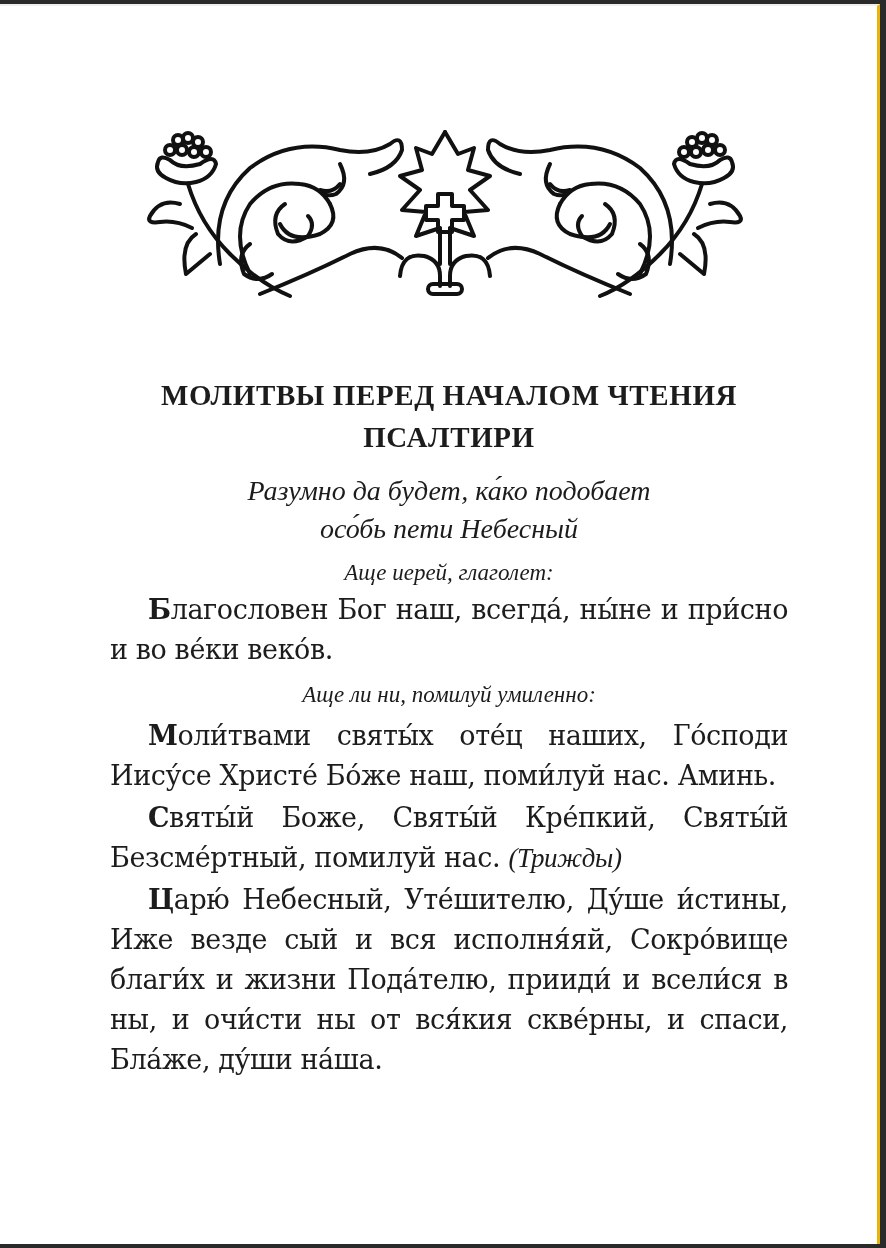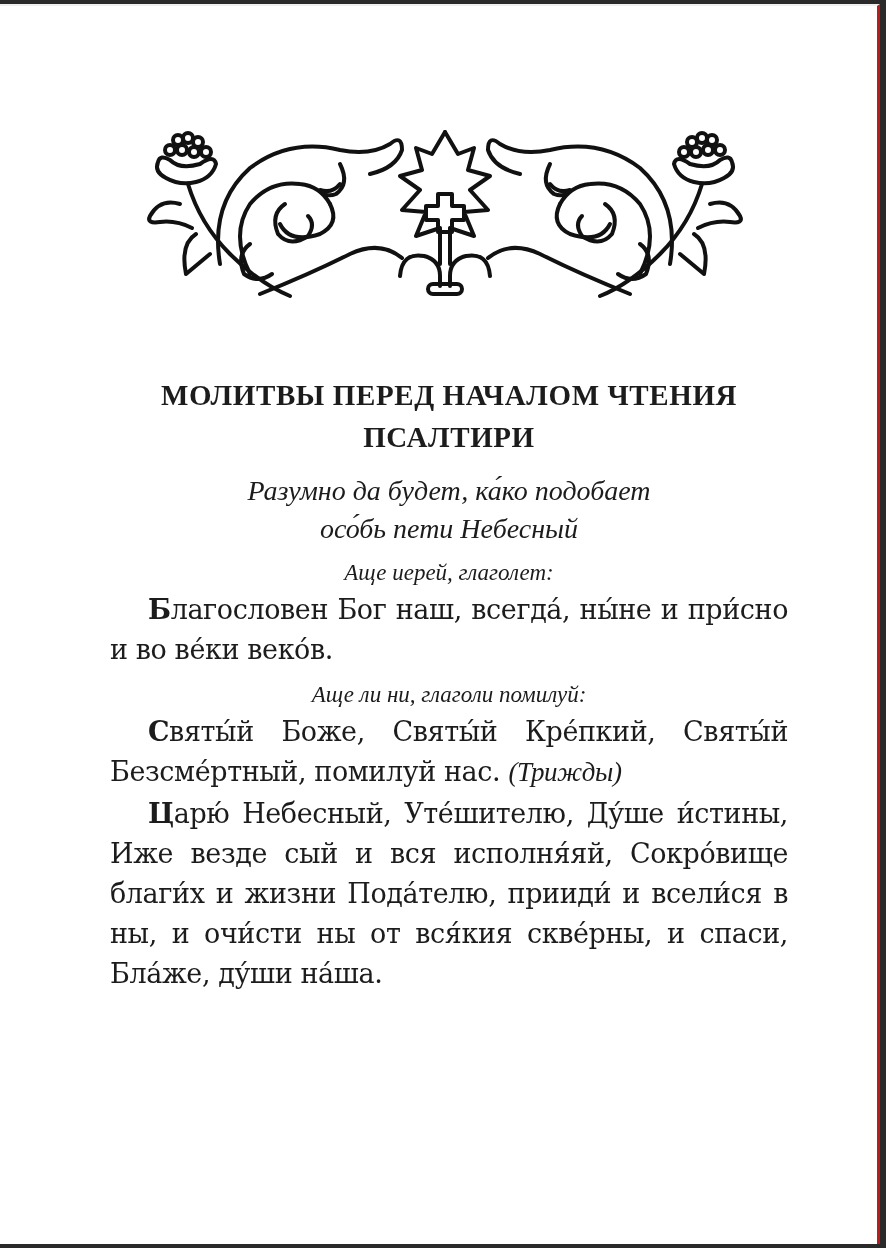--- a/index.html
+++ b/index.html
@@ -6,21 +6,21 @@
   body {
     width:886px; height:1248px; overflow:hidden;
     background:#2a2a2a;
     position:relative;
     font-family:"DejaVu Serif", "Liberation Serif", serif;
   }
   .page {
     position:absolute; left:0; top:4px; width:880px; height:1240px;
     background:#ffffff;
     border-top:2px solid #efefef;
-    border-right:3px solid #b91c1c;
+    border-right:3px solid #eab308;
     box-sizing:border-box;
   }
   .bottom-edge {
     position:absolute; left:0; bottom:0; width:886px; height:3px; background:#2a2a2a;
   }
   .ornament {
     position:absolute; left:140px; top:118px; width:610px; height:178px;
   }
   .ornament svg { width:100%; height:100%; }
   .content {
@@ -120,18 +120,19 @@
     </h1>
 
     <p class="subtitle">
       <span>Разумно да будет, ка́ко подобает</span><br>
       <span>осо́бь пети Небесный</span>
     </p>
 
     <p class="rubric">Аще иерей, глаголет:</p>
     <p class="para tight"><span class="cap">Б</span><span>лагословен Бог наш, всегда́, ны́не и при́сно и во ве́ки веко́в.</span></p>
 
-    <p class="rubric">Аще ли ни, глаголи помилуй:</p>
+    <p class="rubric">Аще ли ни, помилуй умиленно:</p>
+    <p class="para"><span class="cap">М</span><span>оли́твами святы́х оте́ц наших, Го́споди Иису́се Христе́ Бо́же наш, поми́луй нас. Аминь.</span></p>
     <p class="para tight"><span class="cap">С</span><span>вяты́й Боже, Святы́й Кре́пкий, Святы́й Безсме́ртный, помилуй нас.</span> <span class="note">(Трижды)</span></p>
     <p class="para tight"><span class="cap">Ц</span><span>арю́ Небесный, Уте́шителю, Ду́ше и́стины, Иже везде сый и вся исполня́яй, Сокро́вище благи́х и жизни Пода́телю, прииди́ и всели́ся в ны, и очи́сти ны от вся́кия скве́рны, и спаси, Бла́же, ду́ши на́ша.</span></p>
   </div>
 </div>
 <div class="bottom-edge"></div>
 
 </body></html>

